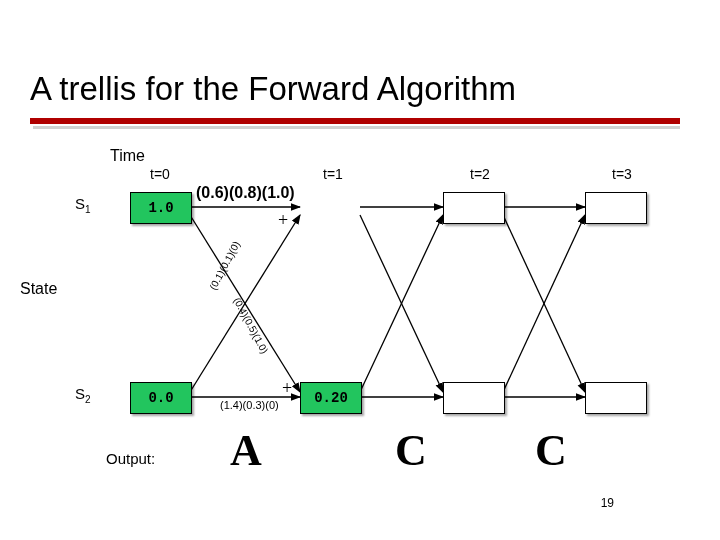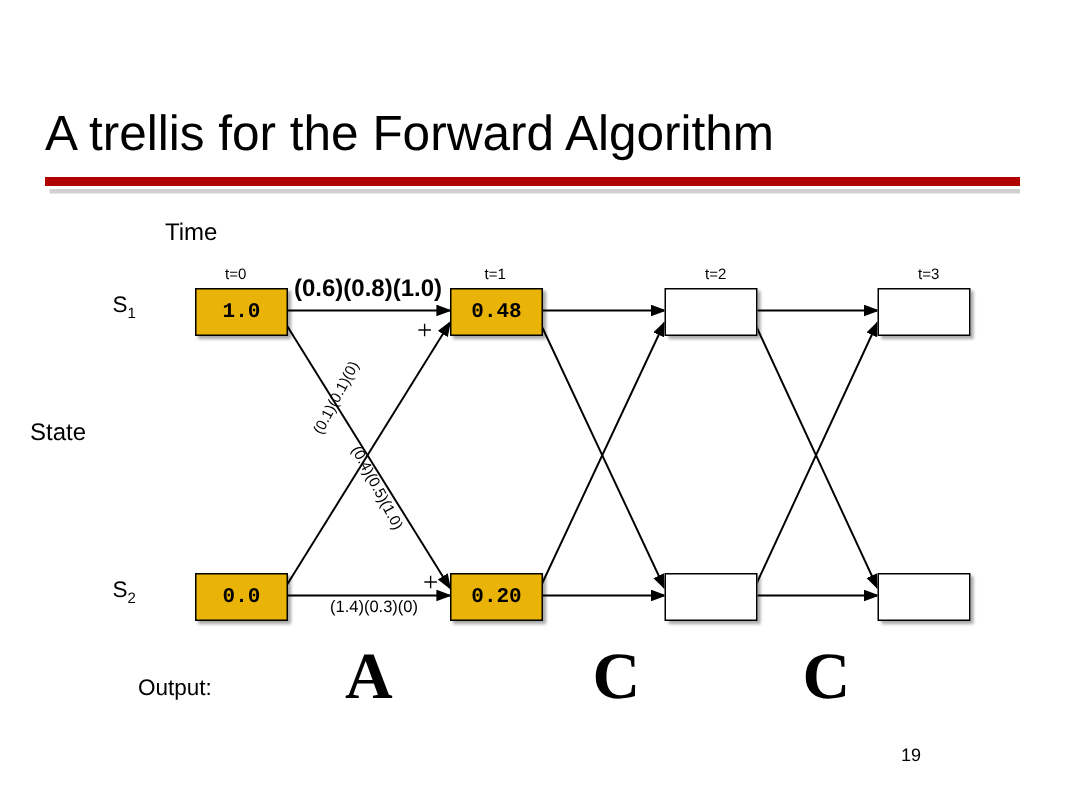--- a/index.html
+++ b/index.html
@@ -67,56 +67,56 @@
   .s2-label {
     position: absolute;
     left: 75px;
     top: 385px;
     font-size: 15px;
   }
   .s2-label sub { font-size: 10px; }
 
   .t-label {
     position: absolute;
-    top: 178px;
-    font-size: 10px;
+    top: 166px;
+    font-size: 14px;
   }
   .t0 { left: 150px; }
   .t1 { left: 323px; }
   .t2 { left: 470px; }
   .t3 { left: 612px; }
 
   .node {
     position: absolute;
     width: 60px;
     height: 30px;
     border: 1px solid #000;
     box-shadow: 2px 2px 2px rgba(0,0,0,0.35);
-    background: #eab308;
+    background: #22c55e;
     text-align: center;
     line-height: 30px;
     font-family: "Courier New", monospace;
     font-weight: bold;
     font-size: 14px;
   }
   .node.empty { background:#fff; }
 
   
   .r1c0 { left: 130px; top: 192px; }
   .r1c1 { left: 300px; top: 192px; }
   .r1c2 { left: 443px; top: 192px; }
   .r1c3 { left: 585px; top: 192px; }
   .r2c0 { left: 130px; top: 382px; }
   .r2c1 { left: 300px; top: 382px; }
   .r2c2 { left: 443px; top: 382px; }
   .r2c3 { left: 585px; top: 382px; }
 
   .output-label {
     position: absolute;
-    left: 92px;
+    left: 106px;
     top: 450px;
     font-size: 15px;
   }
   .out-letter {
     position: absolute;
     top: 425px;
     font-family: "Times New Roman", serif;
     font-weight: bold;
     font-size: 44px;
   }
@@ -243,21 +243,20 @@
 </svg>
 
 <div class="edge-label-top">(0.6)(0.8)(1.0)</div>
 <div class="edge-label-bottom">(1.4)(0.3)(0)</div>
 <div class="diag-up">(0.1)(0.1)(0)</div>
 <div class="diag-down">(0.4)(0.5)(1.0)</div>
 <div class="plus1">+</div>
 <div class="plus2">+</div>
 
 <div class="node r1c0">1.0</div>
-<div class="node r1c1">0.48</div>
 <div class="node r1c2 empty"></div>
 <div class="node r1c3 empty"></div>
 <div class="node r2c0">0.0</div>
 <div class="node r2c1">0.20</div>
 <div class="node r2c2 empty"></div>
 <div class="node r2c3 empty"></div>
 
 <div class="output-label">Output:</div>
 <div class="out-letter outA">A</div>
 <div class="out-letter outC1">C</div>

